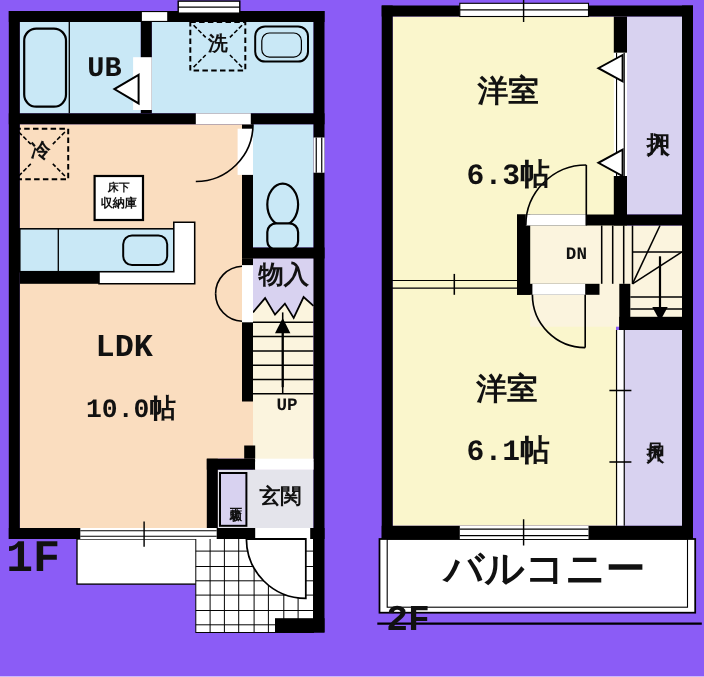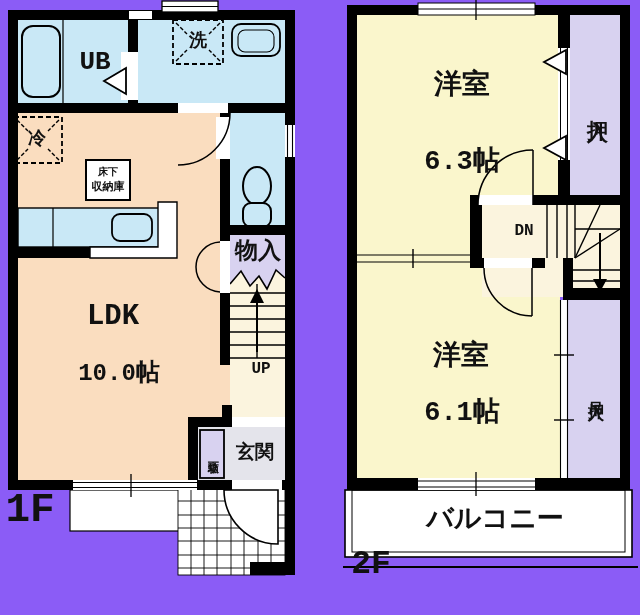--- a/index.html
+++ b/index.html
@@ -236,15 +236,15 @@
   <div class="lbl vert" style="left:212px;top:454px;font-size:11px;">下駄箱</div>
   <div class="lbl" style="left:30px;top:510px;font-size:41px;">1F</div>
 
   <div class="lbl" style="left:462px;top:86px;font-size:28px;">洋室</div>
   <div class="lbl" style="left:462px;top:122px;font-size:27px;margin-top:40px;">6.3帖</div>
   <div class="lbl vert" style="left:596px;top:104px;font-size:21px;">押入</div>
   <div class="lbl" style="left:524px;top:231px;font-size:16px;">DN</div>
   <div class="lbl" style="left:461px;top:357px;font-size:28px;">洋室</div>
   <div class="lbl" style="left:462px;top:372px;font-size:27px;margin-top:41px;">6.1帖</div>
   <div class="lbl vert" style="left:595px;top:391px;font-size:16px;">吊押入</div>
-  <div class="lbl" style="left:495px;top:520px;font-size:27px;">バルコニー</div>
+  <div class="lbl" style="left:495px;top:520px;font-size:36px;">バルコニー</div>
   <div class="lbl" style="left:371px;top:564px;font-size:33px;">2F</div>
 </div>
 
 </body></html>

